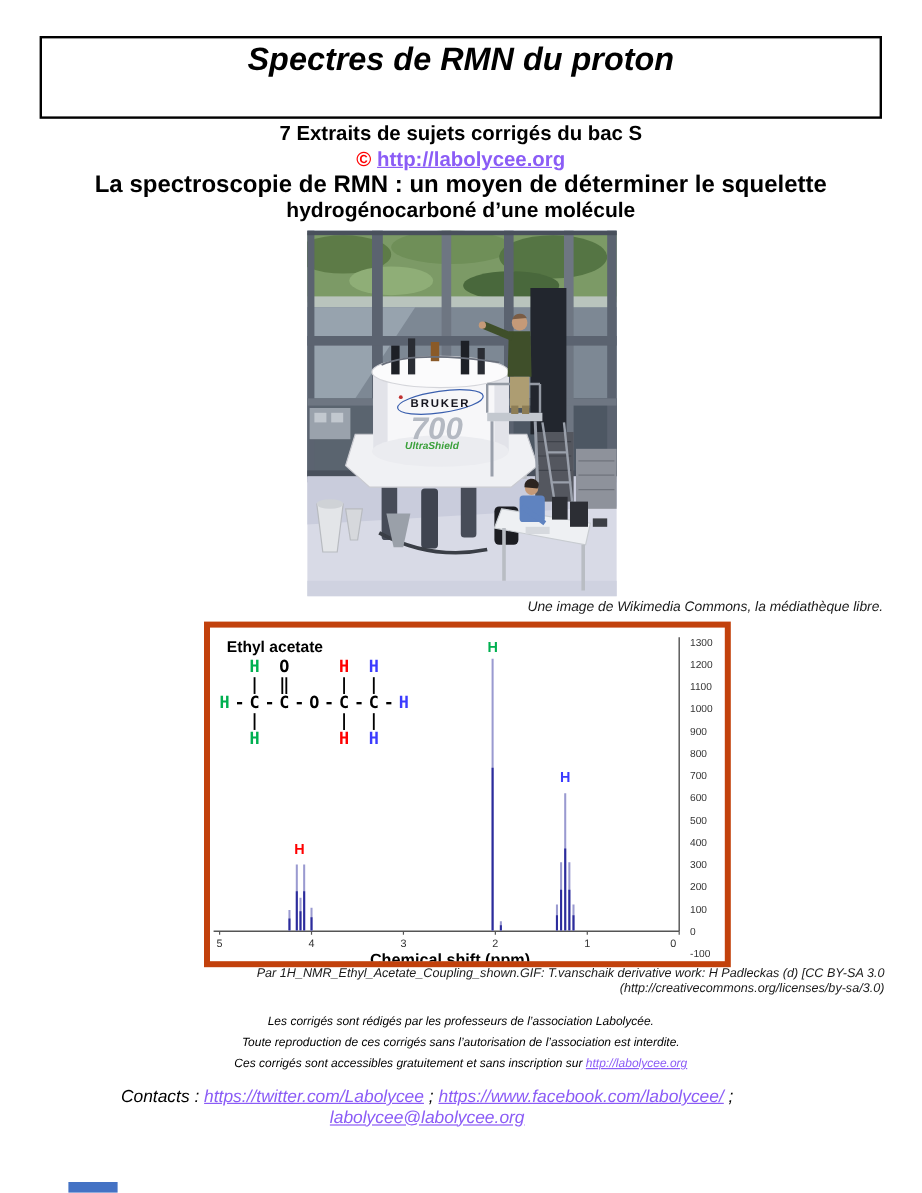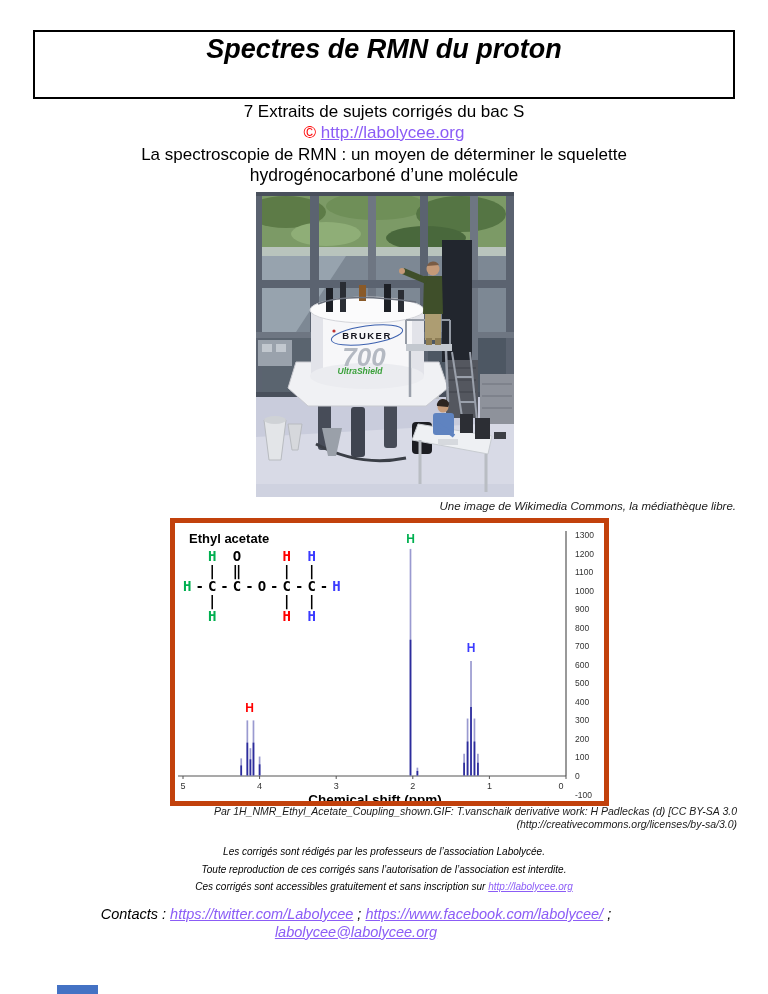--- a/index.html
+++ b/index.html
@@ -1,23 +1,23 @@
 <!DOCTYPE html>
 <html><head>
 <meta charset="utf-8">
 <style>
   html,body{margin:0;padding:0;background:#ffffff;}
   body{width:768px;height:994px;position:relative;font-family:"Liberation Sans",sans-serif;color:#000;overflow:hidden;}
   .abs{position:absolute;}
   .title-box{left:33px;top:30px;width:698px;height:64px;border:2px solid #000;text-align:center;padding-top:1px;}
   .title-line{font-size:27px;line-height:32px;font-weight:bold;font-style:italic;}
-  .hline{left:0;width:768px;text-align:center;font-size:17px;font-weight:normal;line-height:21px;}
+  .hline{left:0;width:768px;text-align:center;font-size:17px;font-weight:bold;line-height:21px;}
   .subtitle{top:101px;}
   .copyright-line{top:122px;}
-  .tagline1{top:144px;font-size:17px;}
+  .tagline1{top:144px;font-size:20px;}
   .tagline2{top:165px;font-size:17.5px;}
   .copy-red{color:#ff0000;}
   .link{color:#8b5cf6;text-decoration:underline;cursor:pointer;}
   .photo{left:256px;top:192px;width:258px;height:305px;}
   .wiki-caption{left:30px;top:500px;width:706px;text-align:right;font-size:11.5px;font-style:italic;color:#1a1a1a;}
   .chart-box{left:170px;top:518px;width:429px;height:278px;border:5px solid #c2410c;background:#fff;}
   .chart-title{position:absolute;left:14px;top:8px;font-size:13px;font-weight:bold;}
   .molecule{position:absolute;left:8px;top:26px;font-family:"DejaVu Sans Mono",monospace;font-size:14px;line-height:15px;letter-spacing:4px;white-space:pre;font-weight:bold;}
   .chart-svg{position:absolute;left:0;top:0;width:429px;height:278px;}
   .chart-caption{left:30px;top:805px;width:707px;text-align:right;font-size:10.5px;line-height:12.5px;font-style:italic;color:#1a1a1a;}

